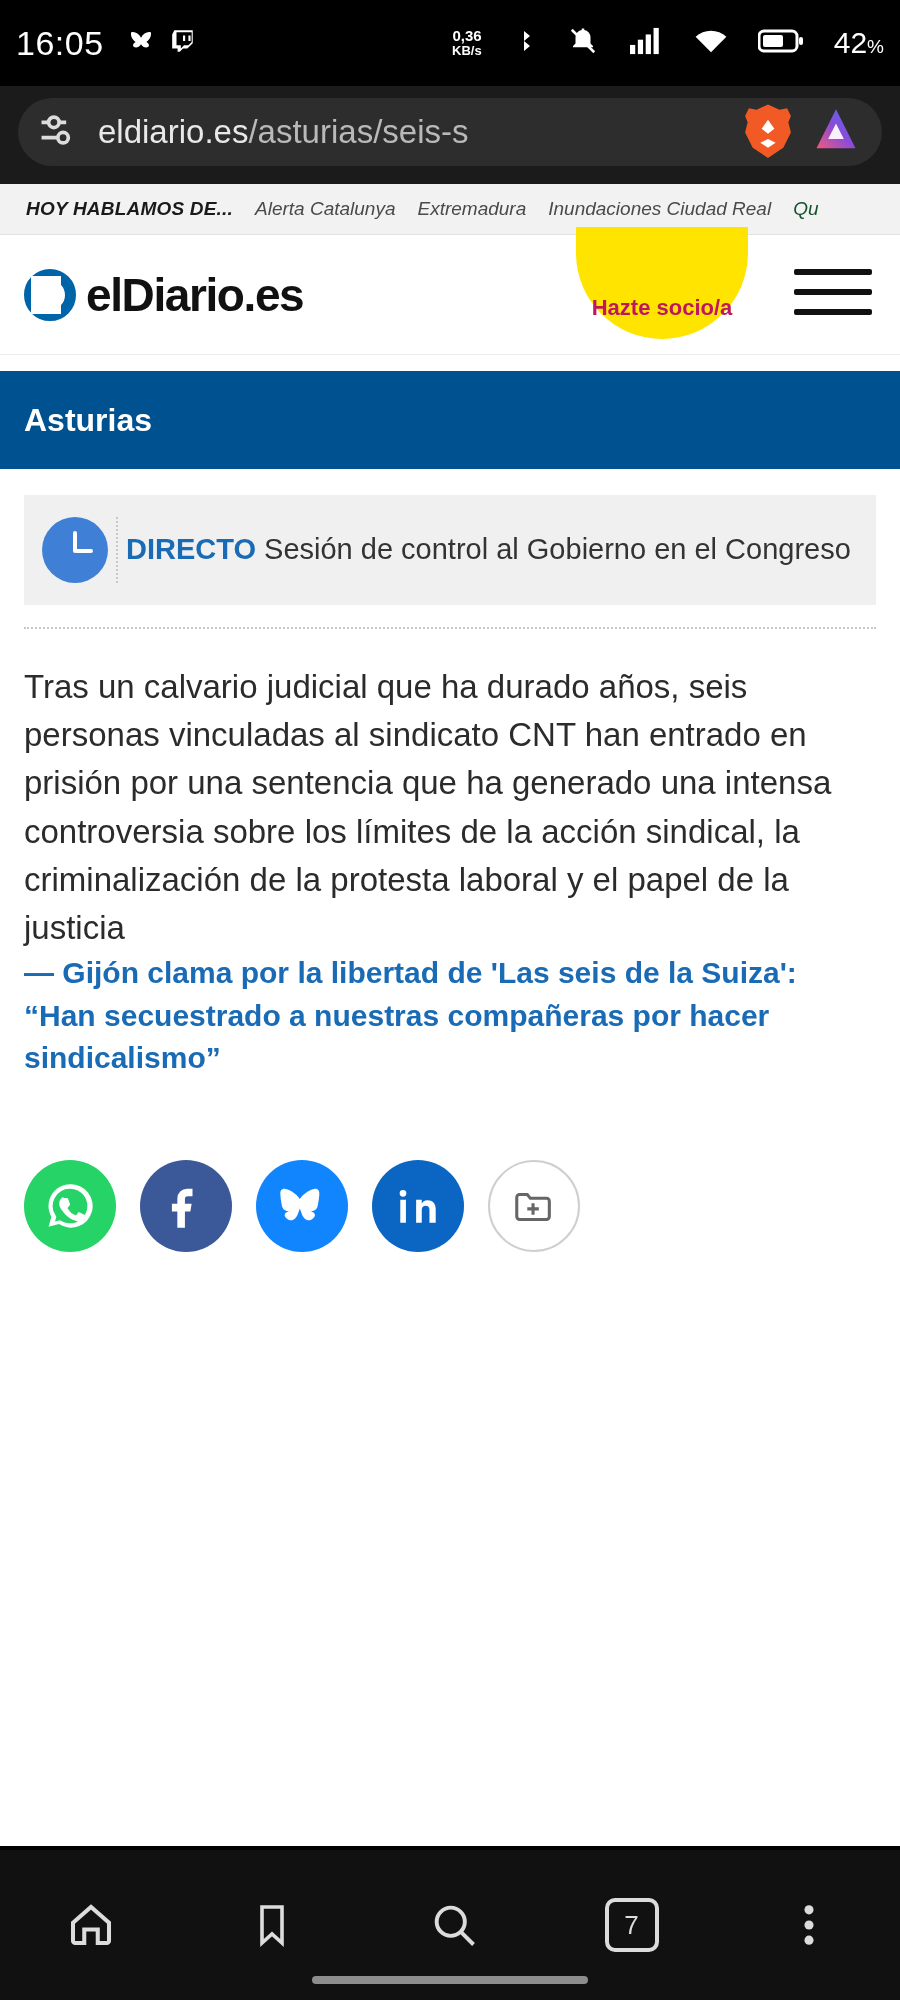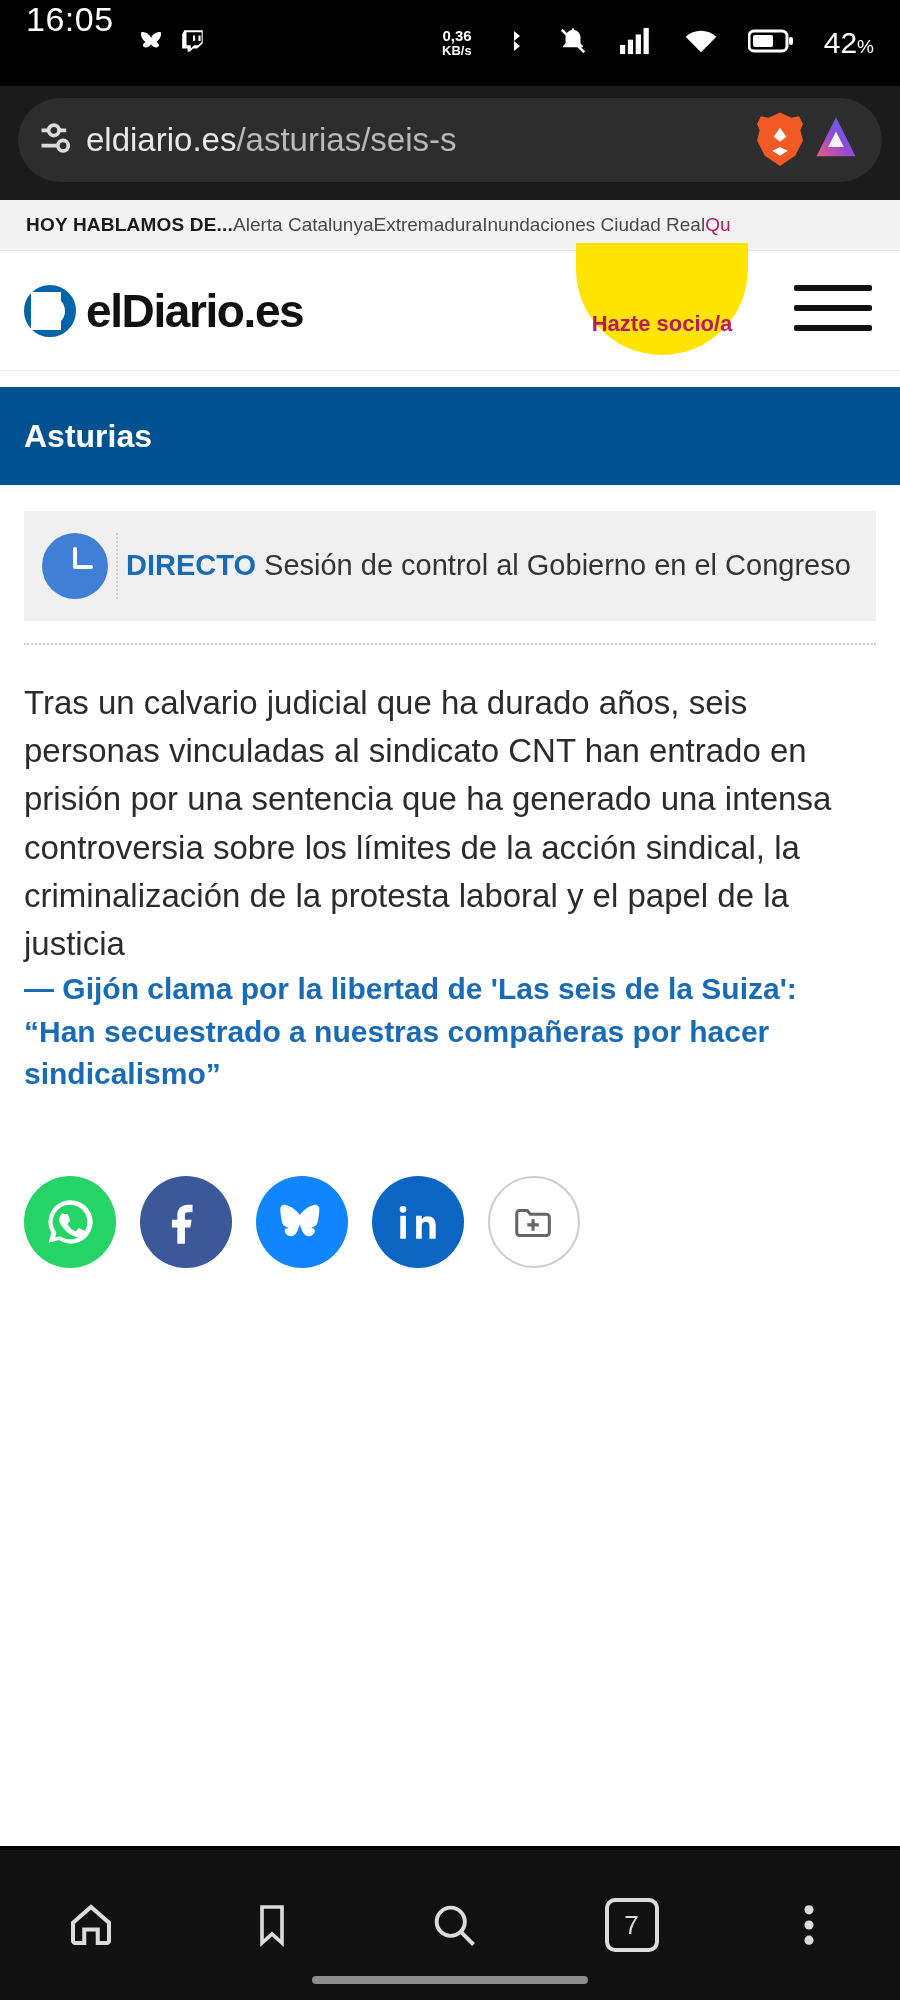--- a/index.html
+++ b/index.html
@@ -3,51 +3,51 @@
 <meta charset="utf-8">
 <style>
   * { margin:0; padding:0; box-sizing:border-box; }
   html,body { width:900px; height:2000px; background:#fff;
     font-family:"Liberation Sans", sans-serif; }
   body { position:relative; overflow:hidden; }
 
   
   .statusbar {
     height:86px; background:#000; color:#fff;
-    display:flex; padding:0 26px;
+    display:flex; align-items:center; padding:0 16px;
   }
   .status-time { font-size:34px; font-weight:500; letter-spacing:.5px; }
   .status-left-icons { display:flex; align-items:center; gap:14px; margin-left:22px; }
   .status-right { margin-left:auto; display:flex; align-items:center; gap:30px; }
   .kbs { font-size:15px; line-height:1.05; text-align:right; font-weight:700; }
   .kbs small { display:block; font-size:13px; font-weight:700; }
   .battery-pct { font-size:30px; font-weight:500; }
   .battery-pct sub { font-size:19px; vertical-align:baseline; }
 
   
   .urlbar-wrap { background:#1b1b1b; padding:12px 18px 18px; }
   .urlbar {
-    background:#2d2d2d; border-radius:46px; height:84px;
-    display:flex; align-items:center; padding:0 22px; gap:6px;
+    background:#2d2d2d; border-radius:46px; height:68px;
+    display:flex; align-items:center; padding:0 22px; gap:18px;
   }
   .url-text {
     flex:1; color:#e8e8e8; font-size:33px; white-space:nowrap;
     overflow:hidden; text-overflow:clip;
   }
   .url-text .dim { color:#b9b9b9; }
 
   
   .topics {
     background:#f2f2f2; border-bottom:1px solid #e2e2e2;
-    display:flex; align-items:center; 
+    display:flex; align-items:center; gap:22px;
     padding:14px 26px; font-size:19px; color:#4a4a4a;
-    white-space:nowrap; overflow:hidden;
+    white-space:nowrap; overflow:hidden;font-style:italic;
   }
   .topics .lead { font-weight:700; color:#1a1a1a; font-size:19px; letter-spacing:.2px; }
-  .topics .faded { color:#be185d; }
+  .topics .faded { color:#14532d; }
 
   
   .masthead {
     height:120px; background:#fff; display:flex; align-items:center;
     padding:0 24px; position:relative; border-bottom:1px solid #ececec;
   }
   .logo { display:flex; align-items:center; gap:10px; }
   .logo-mark {
     width:52px; height:52px; border-radius:50%;
     border:11px solid #0064a8; background:#fff; position:relative;

